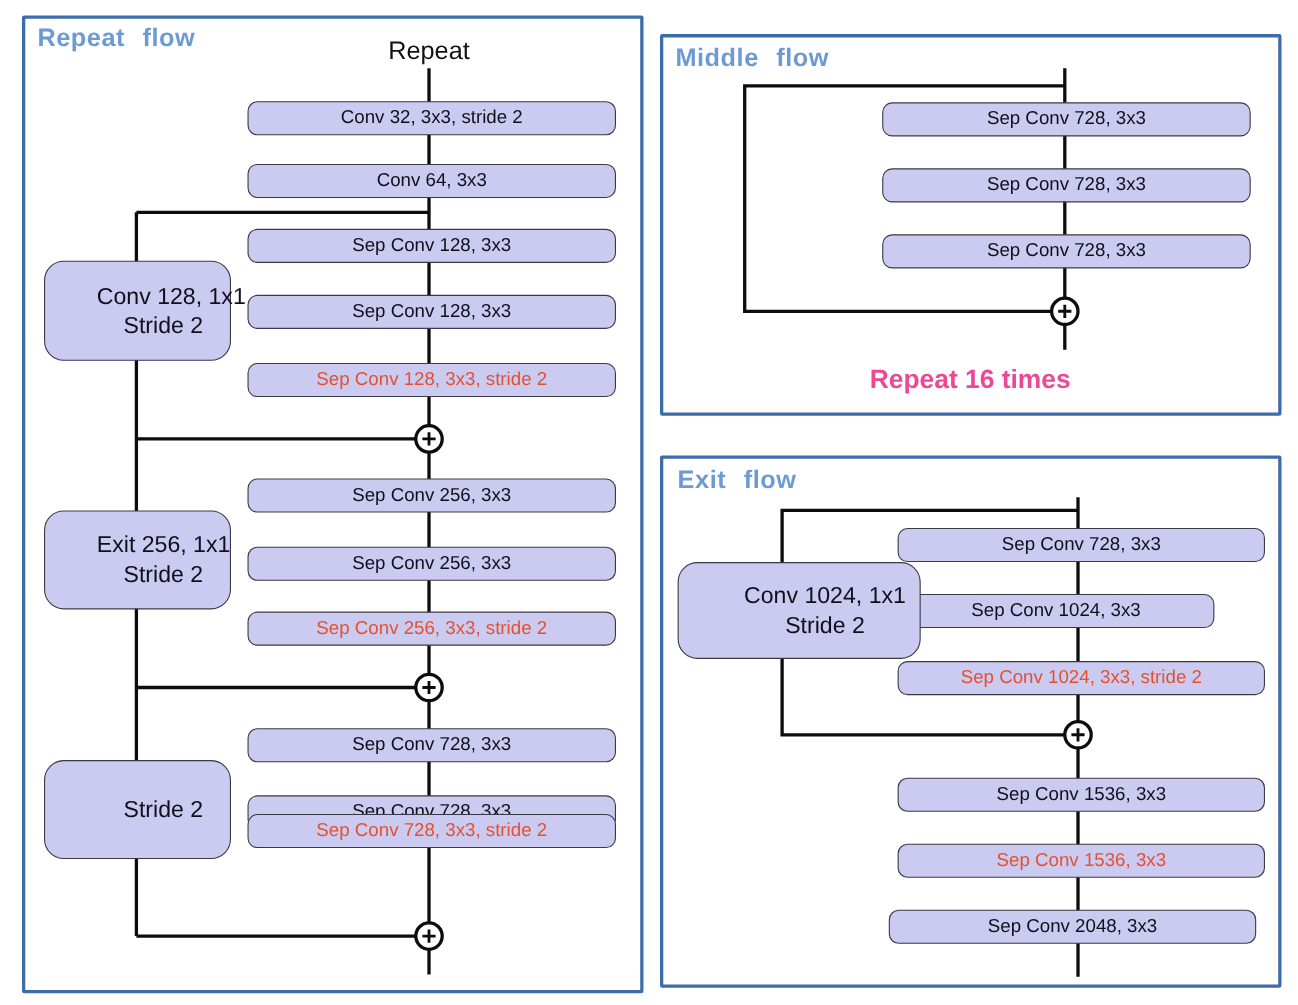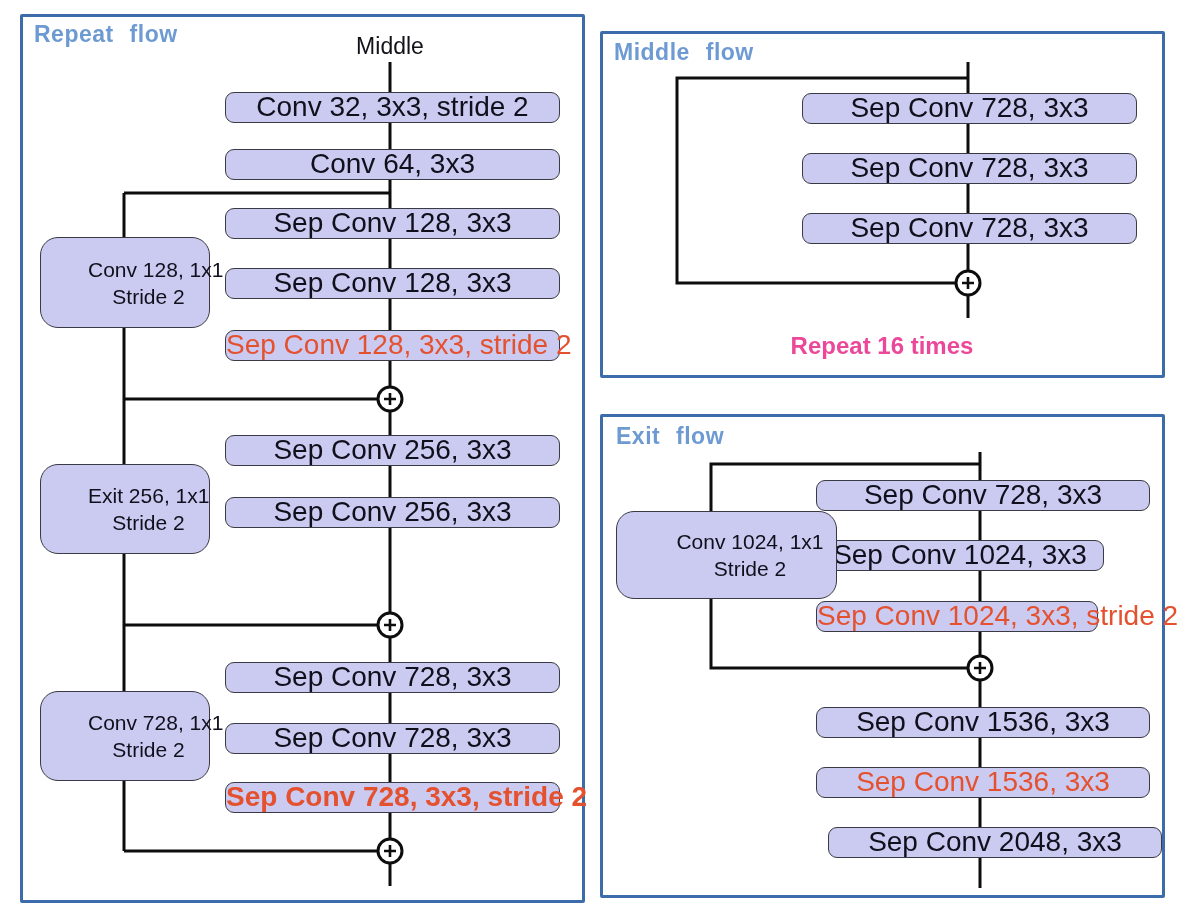--- a/index.html
+++ b/index.html
@@ -36,21 +36,21 @@
   }
   .conn { position: absolute; left: 0; top: 0; z-index: 1; }
   .nbox {
     position: absolute;
     width: 335px;
     height: 31px;
     background: #cbcaf1;
     border: 1.6px solid #3a3a44;
     border-radius: 9px;
     box-sizing: border-box;
-    font-size: 28px;
+    font-size: 17px;
     line-height: 28px;
     text-align: center;
     color: #10101c;
     z-index: 2;
     white-space: nowrap;
   }
   .nbox.red { color: #e4512f; }
   .sbox {
     position: absolute;
     background: #cbcaf1;
@@ -91,21 +91,21 @@
 <div id="stage">
 
   <div class="panel" style="left:20px; top:14px; width:565px; height:889px;"></div>
   <div class="panel" style="left:600px; top:31px; width:565px; height:347px;"></div>
   <div class="panel" style="left:600px; top:414px; width:565px; height:484px;"></div>
 
   <div class="panel-title" style="left:34px; top:21px;">Repeat flow</div>
   <div class="panel-title" style="left:614px; top:39px;text-align:center;">Middle flow</div>
   <div class="panel-title" style="left:616px; top:423px;">Exit flow</div>
 
-  <div class="io-label" style="left:325px; top:33px; width:130px;">Middle</div>
+  <div class="io-label" style="left:325px; top:33px; width:130px;">Repeat</div>
 
   <svg class="conn" width="1180" height="914" viewBox="0 0 1180 914">
     <g stroke="#0d0d0d" stroke-width="3" fill="none">
 
       <path d="M390 62 V886"></path>
       <path d="M390 193 H124"></path>
       <path d="M124 193 V851"></path>
       <path d="M124 399 H390"></path>
       <path d="M124 625 H390"></path>
       <path d="M124 851 H390"></path>
@@ -139,48 +139,48 @@
     </g>
   </svg>
 
   <div class="nbox" style="left:225px; top:92px;">Conv 32, 3x3, stride 2</div>
   <div class="nbox" style="left:225px; top:149px;">Conv 64, 3x3</div>
   <div class="nbox" style="left:225px; top:208px;">Sep Conv 128, 3x3</div>
   <div class="nbox" style="left:225px; top:268px;">Sep Conv 128, 3x3</div>
   <div class="nbox red" style="left:225px; top:330px;">Sep Conv 128, 3x3, stride 2</div>
   <div class="nbox" style="left:225px; top:435px;">Sep Conv 256, 3x3</div>
   <div class="nbox" style="left:225px; top:497px;">Sep Conv 256, 3x3</div>
+  <div class="nbox red" style="left:225px; top:556px;">Sep Conv 256, 3x3, stride 2</div>
   <div class="nbox" style="left:225px; top:662px;">Sep Conv 728, 3x3</div>
   <div class="nbox" style="left:225px; top:723px;">Sep Conv 728, 3x3</div>
-  <div class="nbox red" style="left:225px; top:782px;font-weight:bold;">Sep Conv 728, 3x3, stride 2</div>
+  <div class="nbox red" style="left:225px; top:740px;">Sep Conv 728, 3x3, stride 2</div>
 
   <div class="sbox" style="left:40px; top:237px; width:170px; height:91px;">
     <div>Conv 128, 1x1</div>
     <div>Stride 2</div>
   </div>
   <div class="sbox" style="left:40px; top:464px; width:170px; height:90px;">
     <div>Exit 256, 1x1</div>
     <div>Stride 2</div>
   </div>
   <div class="sbox" style="left:40px; top:691px; width:170px; height:90px;">
-    <div>Conv 728, 1x1</div>
     <div>Stride 2</div>
   </div>
 
   <div class="nbox" style="left:802px; top:93px;">Sep Conv 728, 3x3</div>
   <div class="nbox" style="left:802px; top:153px;">Sep Conv 728, 3x3</div>
   <div class="nbox" style="left:802px; top:213px;">Sep Conv 728, 3x3</div>
   <div class="note" style="left:737px; top:332px; width:290px;">Repeat 16 times</div>
 
   <div class="nbox" style="left:816px; top:480px; width:334px;">Sep Conv 728, 3x3</div>
   <div class="nbox" style="left:816px; top:540px; width:288px;">Sep Conv 1024, 3x3</div>
-  <div class="nbox red" style="left:816px; top:601px; width:282px;">Sep Conv 1024, 3x3, stride 2</div>
+  <div class="nbox red" style="left:816px; top:601px; width:334px;">Sep Conv 1024, 3x3, stride 2</div>
   <div class="nbox" style="left:816px; top:707px; width:334px;">Sep Conv 1536, 3x3</div>
   <div class="nbox red" style="left:816px; top:767px; width:334px;">Sep Conv 1536, 3x3</div>
-  <div class="nbox" style="left:828px; top:827px; width:334px;">Sep Conv 2048, 3x3</div>
+  <div class="nbox" style="left:808px; top:827px; width:334px;">Sep Conv 2048, 3x3</div>
 
   <div class="sbox" style="left:616px; top:511px; width:221px; height:88px;">
     <div>Conv 1024, 1x1</div>
     <div>Stride 2</div>
   </div>
 
 
 </div>
 
 </body></html>

